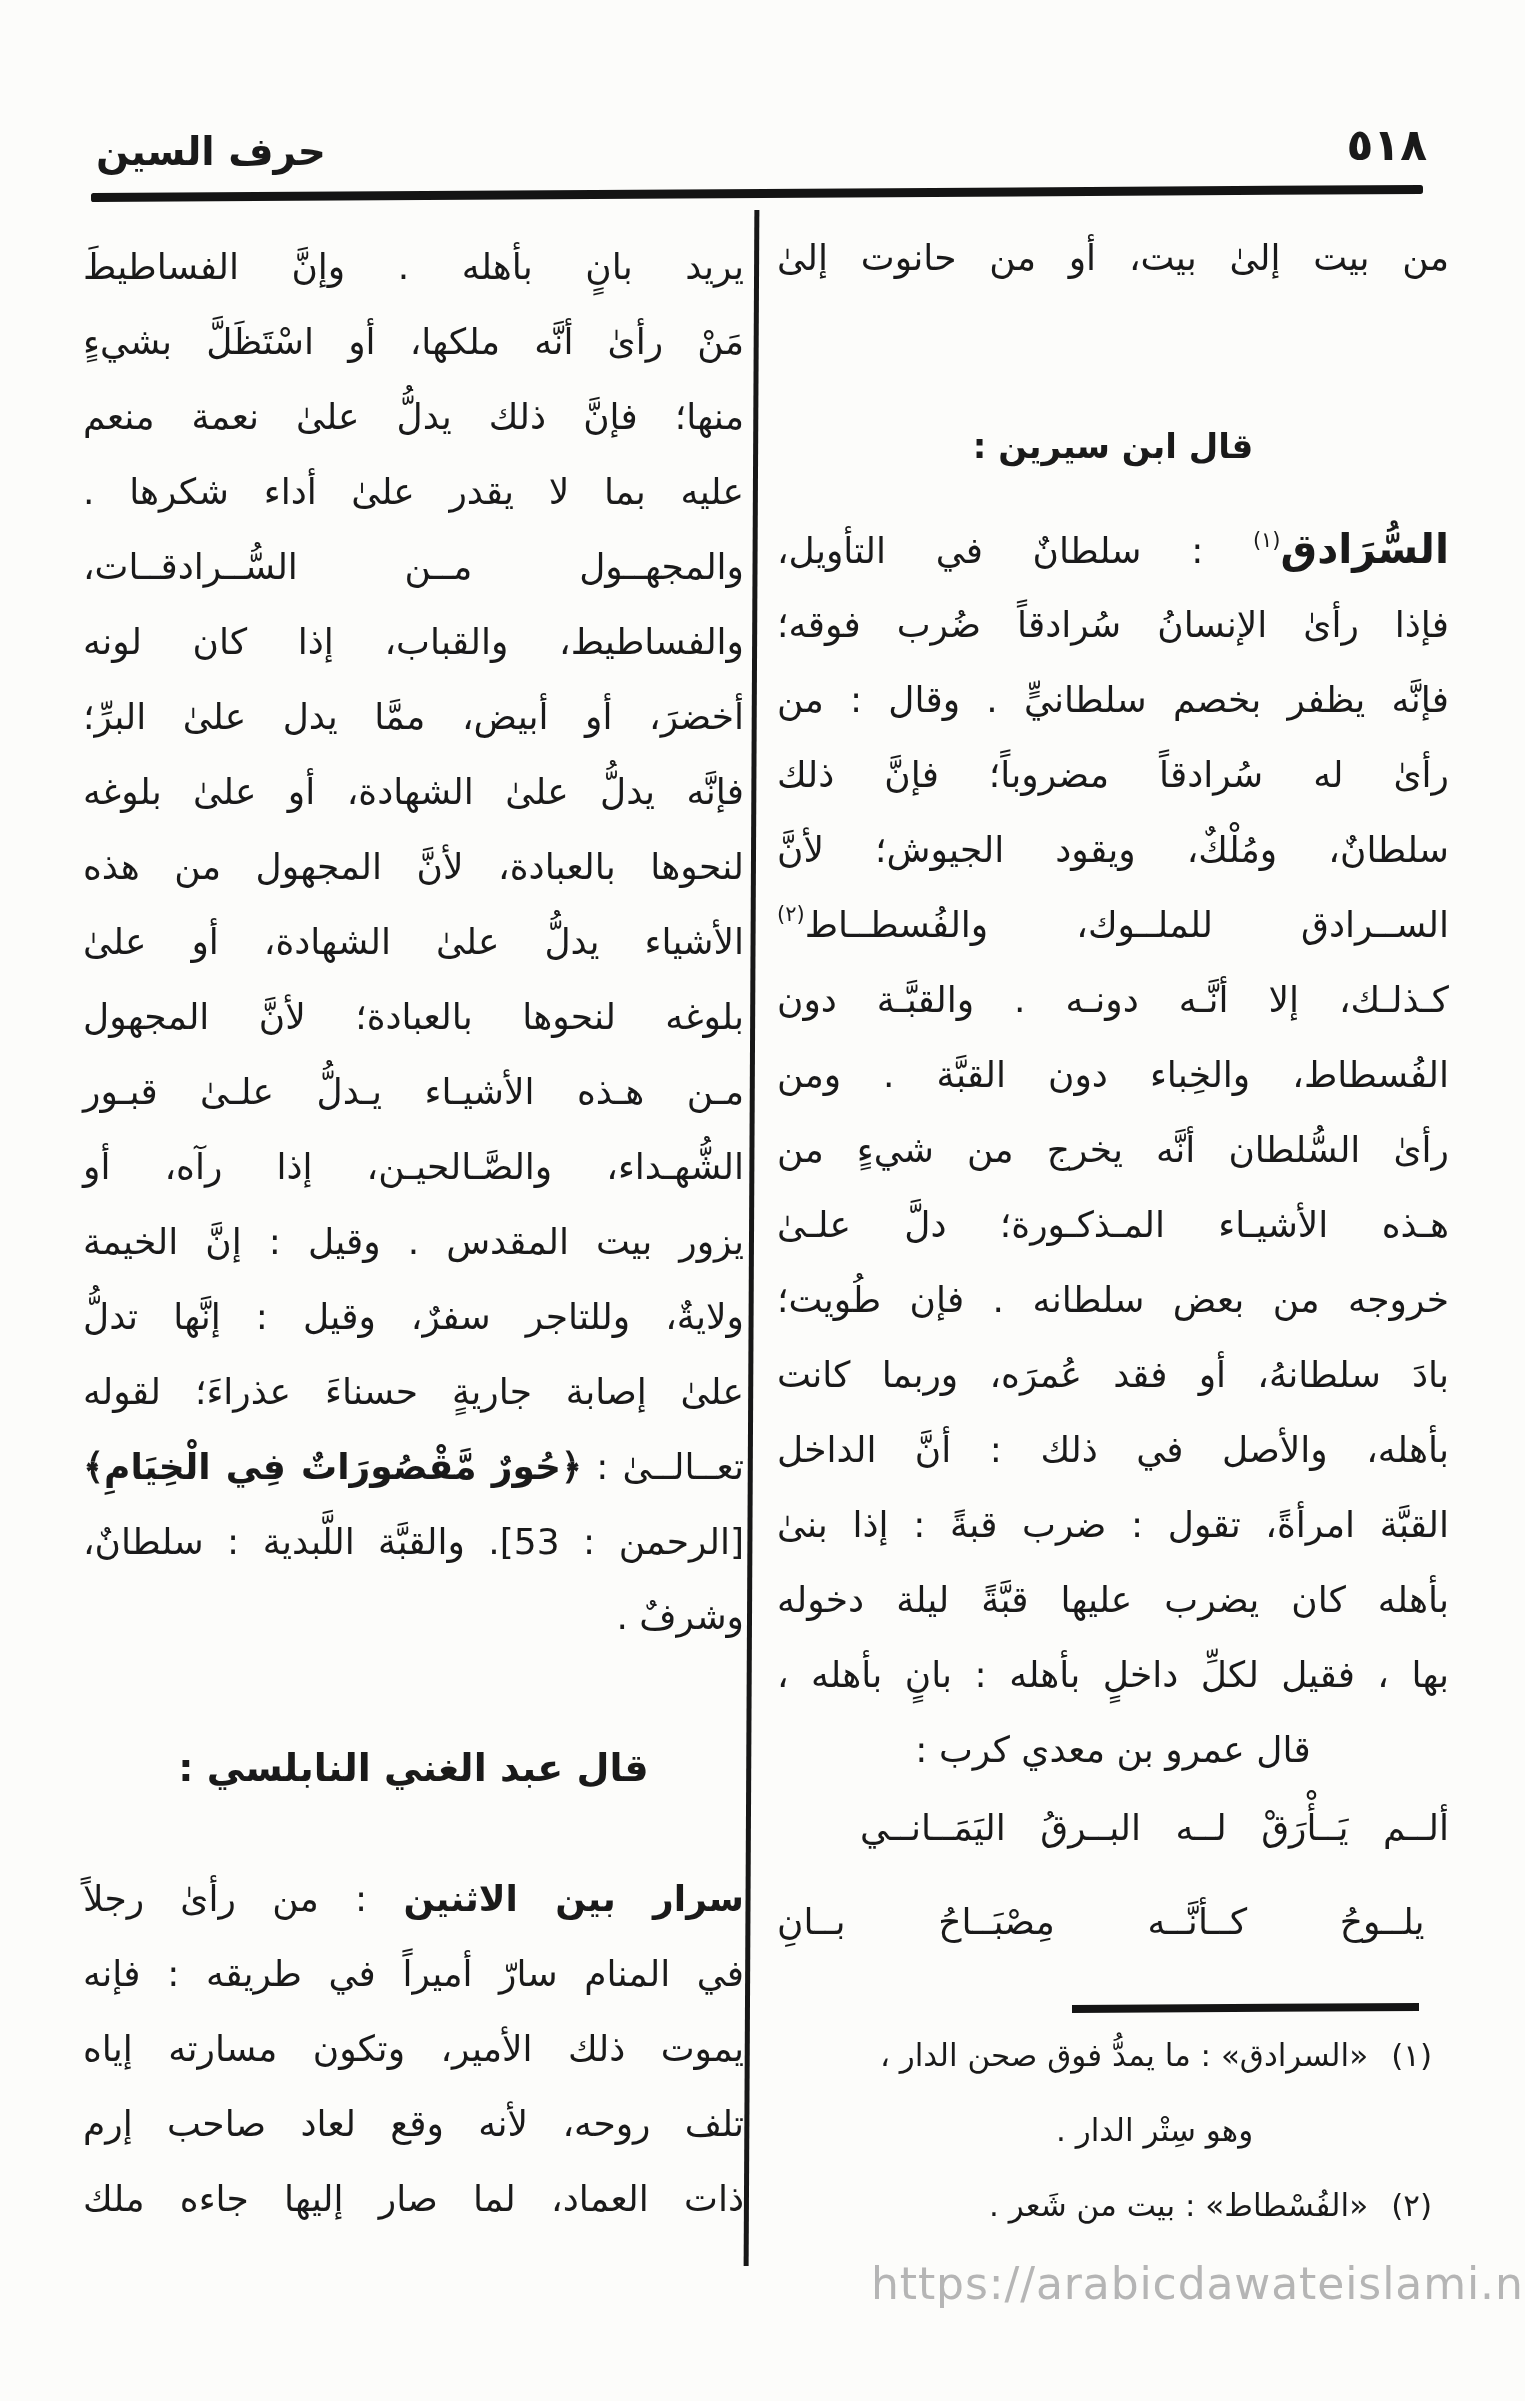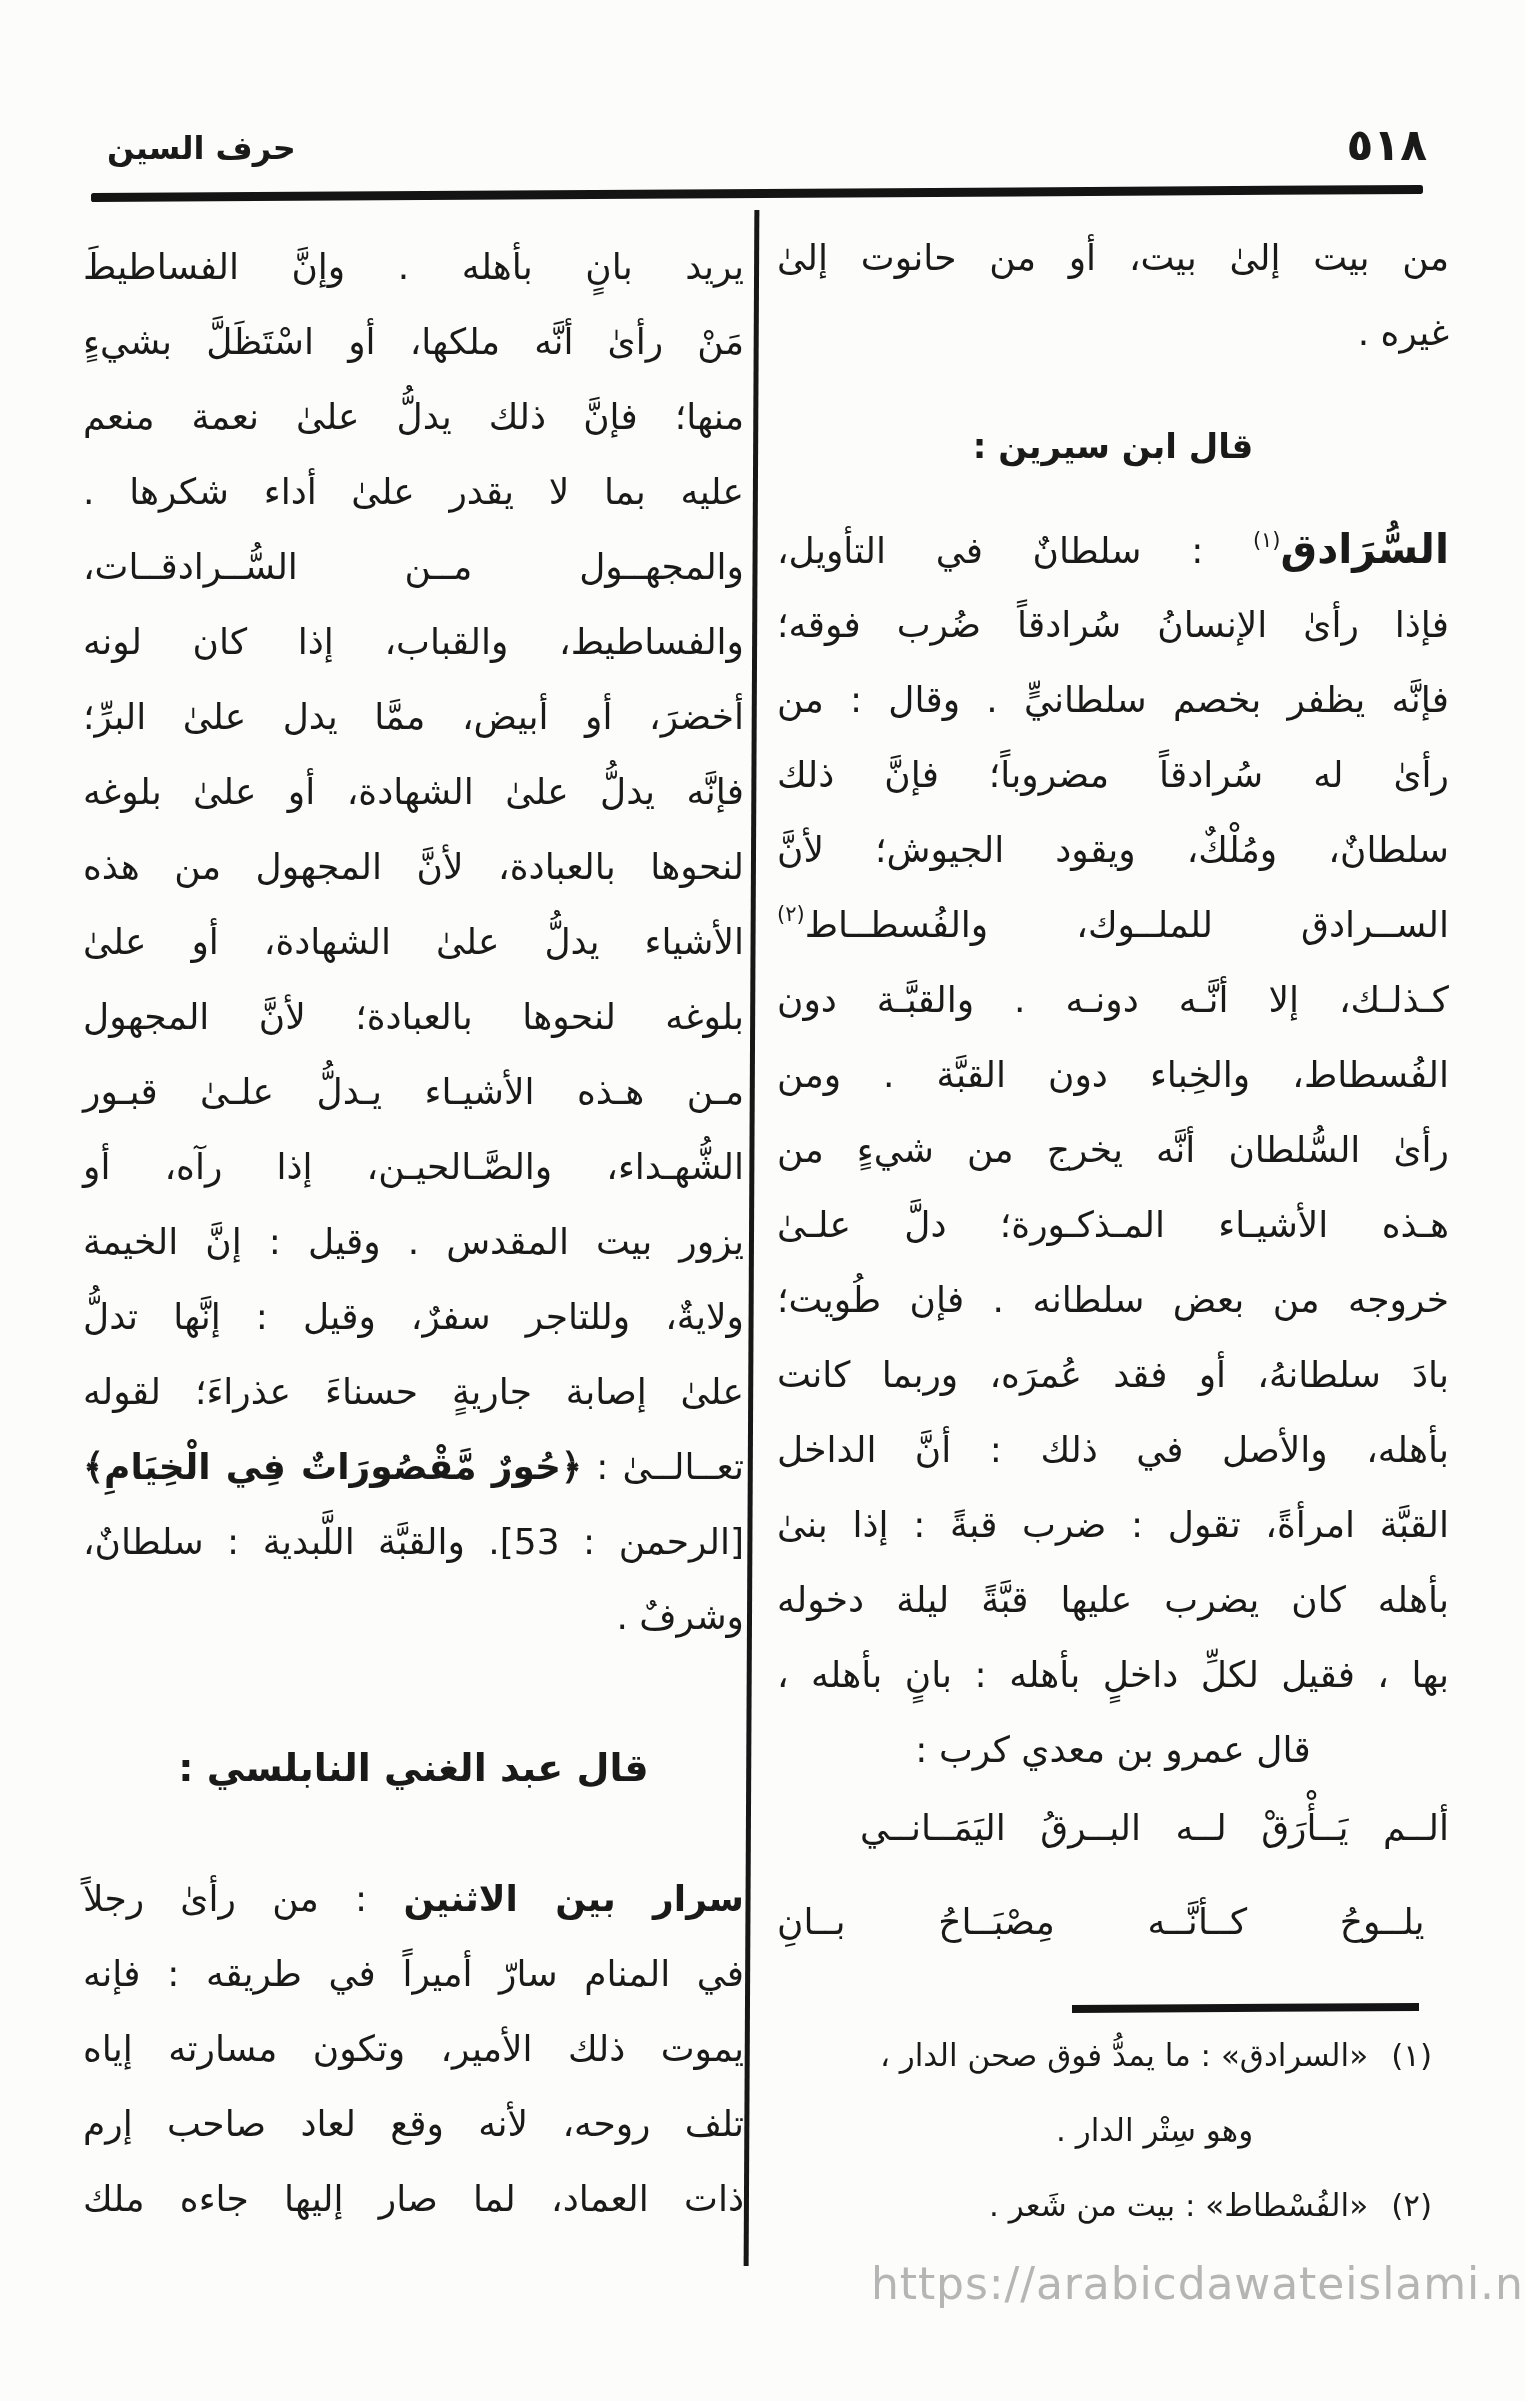--- a/index.html
+++ b/index.html
@@ -8,22 +8,22 @@
     width:1525px;height:2401px;
     margin:0 auto;
     background:#fcfcfa;
     font-family:"DejaVu Sans",sans-serif;
     color:#1a1a1a;
     direction:rtl;
     overflow:hidden;
   }
   
   .chapter-title{
-    position:absolute;left:107px;top:129px;
-    font-size:32px;font-weight:bold;letter-spacing:0;
+    position:absolute;left:96px;top:129px;
+    font-size:39px;font-weight:bold;letter-spacing:0;
   }
   .page-number{
     position:absolute;right:98px;top:119px;
     font-size:44px;font-weight:bold;
   }
   .header-rule{
     position:absolute;left:91px;top:189px;
     width:1332px;height:8.7px;background:#141414;
     transform:rotate(-0.35deg);border-radius:2.6px;
   }
@@ -92,21 +92,20 @@
 <div class="page">
 
   <div class="chapter-title">حرف السين</div>
   <div class="page-number">٥١٨</div>
   <div class="header-rule"></div>
 
   <div class="col-divider"></div>
 
   <div class="r-intro">
       <div class="line"><span>من بيت إلىٰ بيت، أو من حانوت إلىٰ</span></div>
-      <div class="line end"><span>غيره .</span></div>
     </div>
 
   <div class="r-heading">قال ابن سيرين :</div>
 
   <div class="r-body">
       <div class="line"><span class="entry-word">السُّرَادق</span><sup>(١)</sup><span> : سلطانٌ في التأويل،</span></div>
       <div class="line"><span>فإذا رأىٰ الإنسانُ سُرادقاً ضُرب فوقه؛</span></div>
       <div class="line"><span>فإنَّه يظفر بخصم سلطانيٍّ . وقال : من</span></div>
       <div class="line"><span>رأىٰ له سُرادقاً مضروباً؛ فإنَّ ذلك</span></div>
       <div class="line"><span>سلطانٌ، ومُلْكٌ، ويقود الجيوش؛ لأنَّ</span></div>

